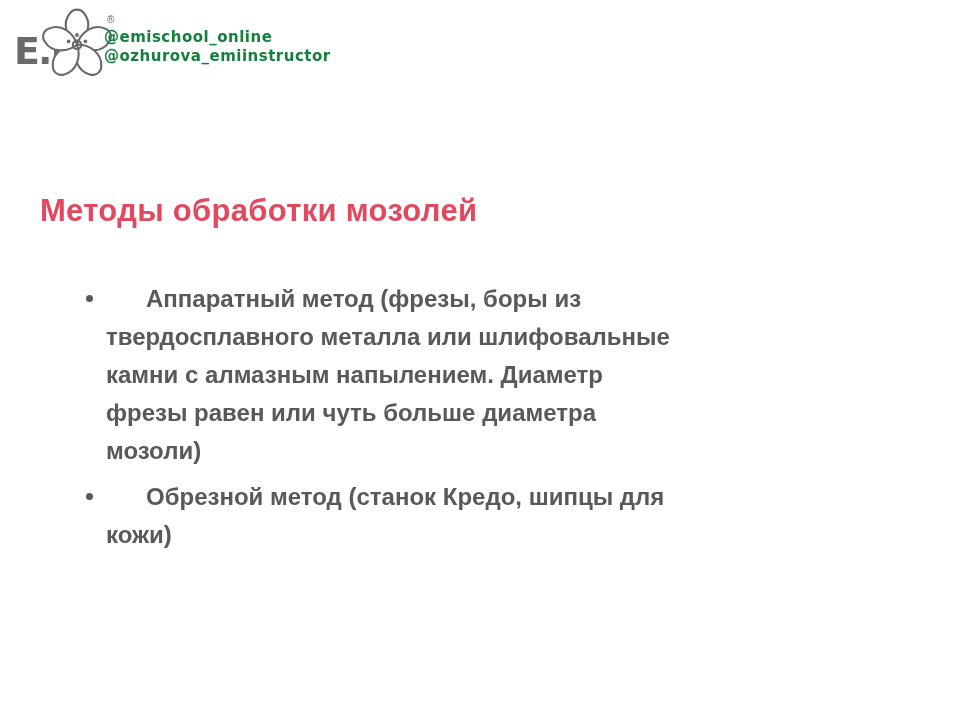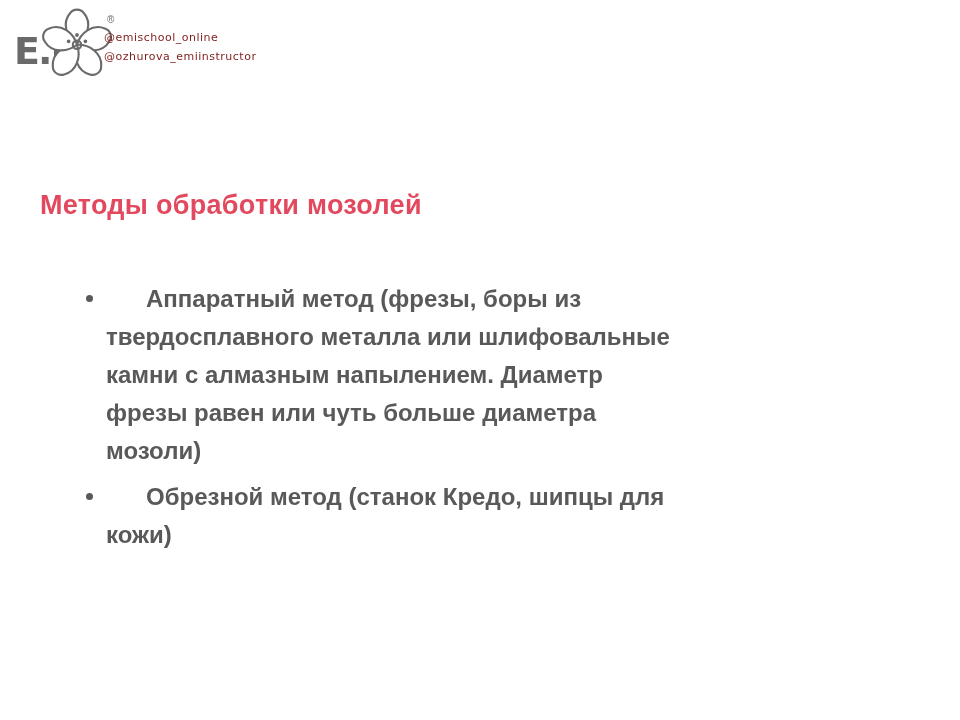--- a/index.html
+++ b/index.html
@@ -44,33 +44,34 @@
     position: absolute;
     left: 93px;
     top: 10px;
     font-size: 10px;
     color: #6a6a6a;
   }
   .handles {
     position: absolute;
     left: 104px;
     top: 28px;
-    color: #7f1d1d;
+    color: #15803d;
     font-family: "DejaVu Sans", sans-serif;
-    font-size: 11px;
+    font-size: 15px;
     line-height: 19px;
     letter-spacing: 0.5px;
+    font-weight: bold;
   }
 
   
   .title {
     position: absolute;
     left: 40px;
     top: 172px;
-    font-size: 27px;
+    font-size: 31px;
     font-weight: 700;
     letter-spacing: 0.3px;
     color: #e2495f;
   }
 
   
   .bullets {
     position: absolute;
     left: 85px;
     top: 280px;

